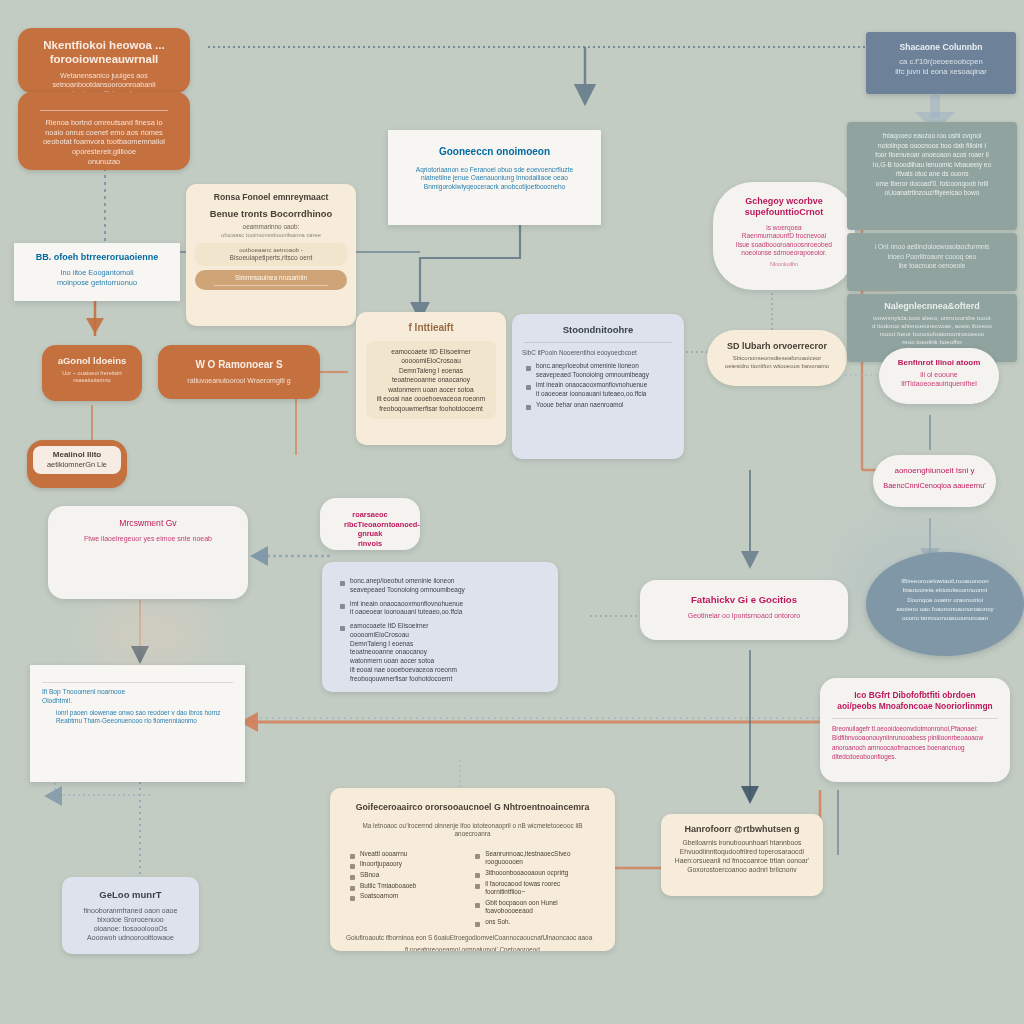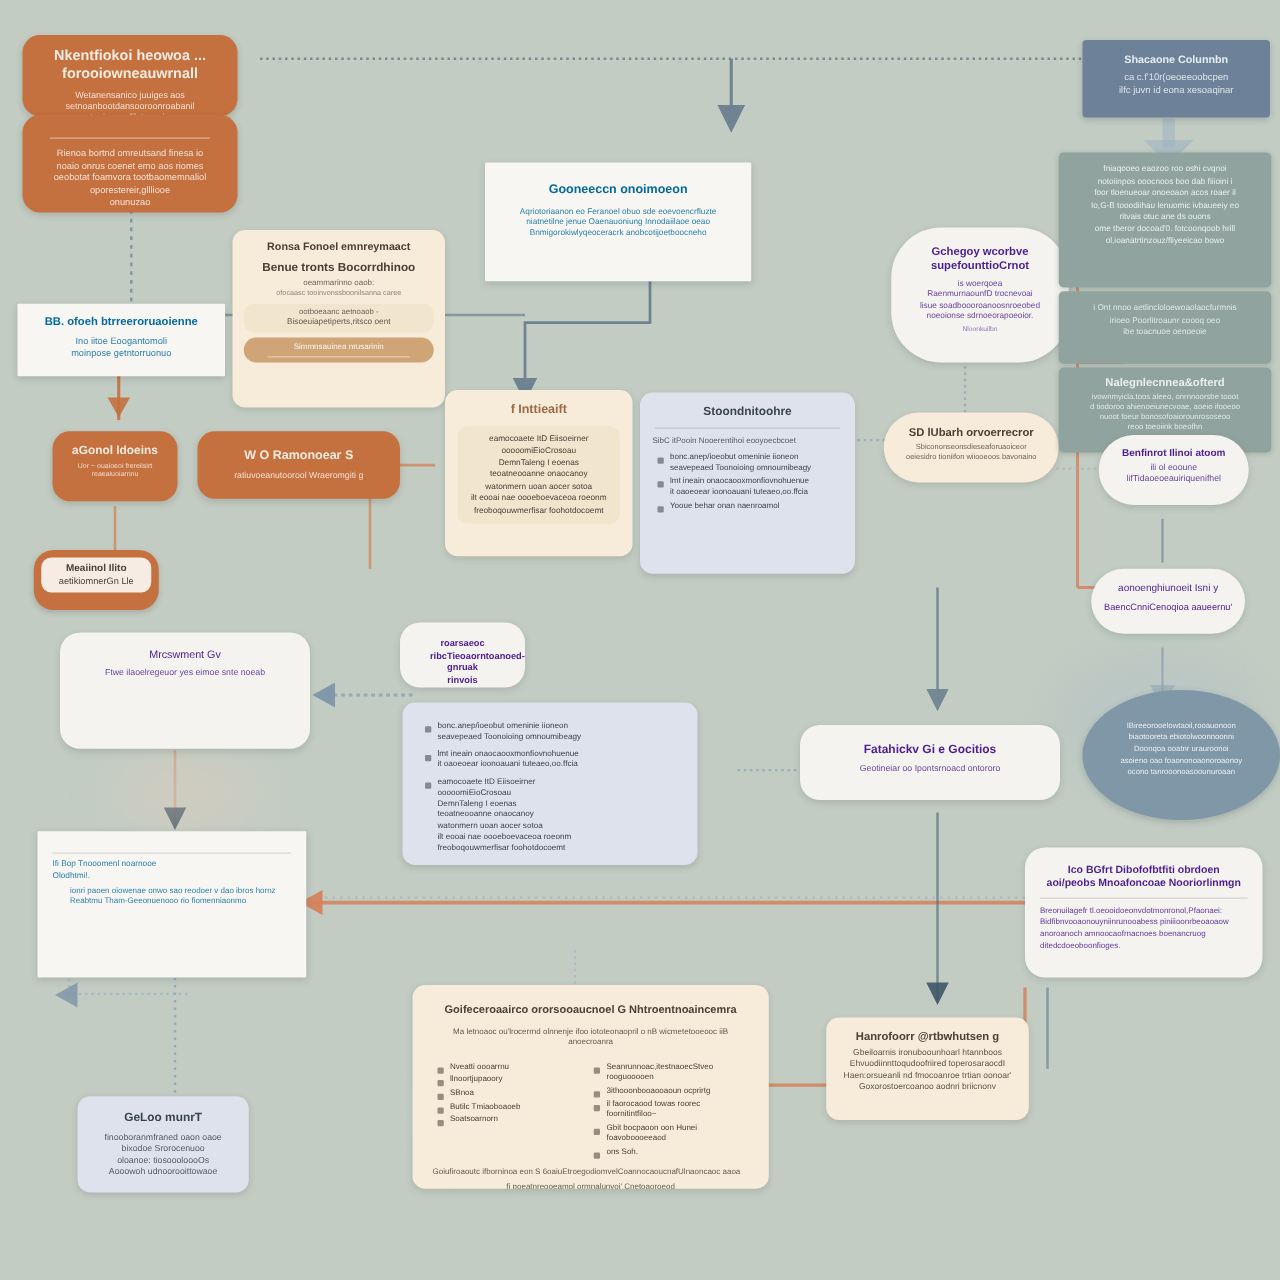--- a/index.html
+++ b/index.html
@@ -20,21 +20,21 @@
   .terracotta{background:#c4703f;color:#fbece2;border-radius:14px;
     box-shadow:0 2px 5px rgba(60,50,40,.18);}
   .terracotta-sm{background:#c4703f;color:#fdf2ea;border-radius:16px;
     box-shadow:0 2px 4px rgba(60,50,40,.18);}
   .cream{background:#f6ecd9;color:#4a4036;border-radius:10px;
     box-shadow:0 2px 5px rgba(70,60,45,.15);}
   .cream2{background:#f2e5cd;color:#4a4036;border-radius:8px;}
   .tan{background:#cfa477;color:#fff6ea;border-radius:12px;}
   .white{background:#f7f6f2;color:#0369a1;border-radius:1px;
     box-shadow:0 2px 6px rgba(50,60,70,.18);}
-  .whitesoft{background:#f4f3ef;color:#4c1d95;border-radius:16px;
+  .whitesoft{background:#f4f3ef;color:#be185d;border-radius:16px;
     box-shadow:0 2px 6px rgba(50,60,70,.16);}
   .lavender{background:#dde2ec;color:#39434f;border-radius:10px;
     box-shadow:0 2px 5px rgba(50,60,70,.16);}
   .slate{background:#6d8298;color:#e8eef3;border-radius:3px;
     box-shadow:0 2px 5px rgba(40,50,60,.2);}
   .sage{background:#90a39e;color:#e9efec;border-radius:4px;
     box-shadow:0 1px 4px rgba(40,50,50,.18);}
   .ellipse{background:#7f97a6;color:#e9f0f4;border-radius:50%;
     box-shadow:0 2px 6px rgba(40,50,60,.2);}
   .pill{border-radius:40px;}

